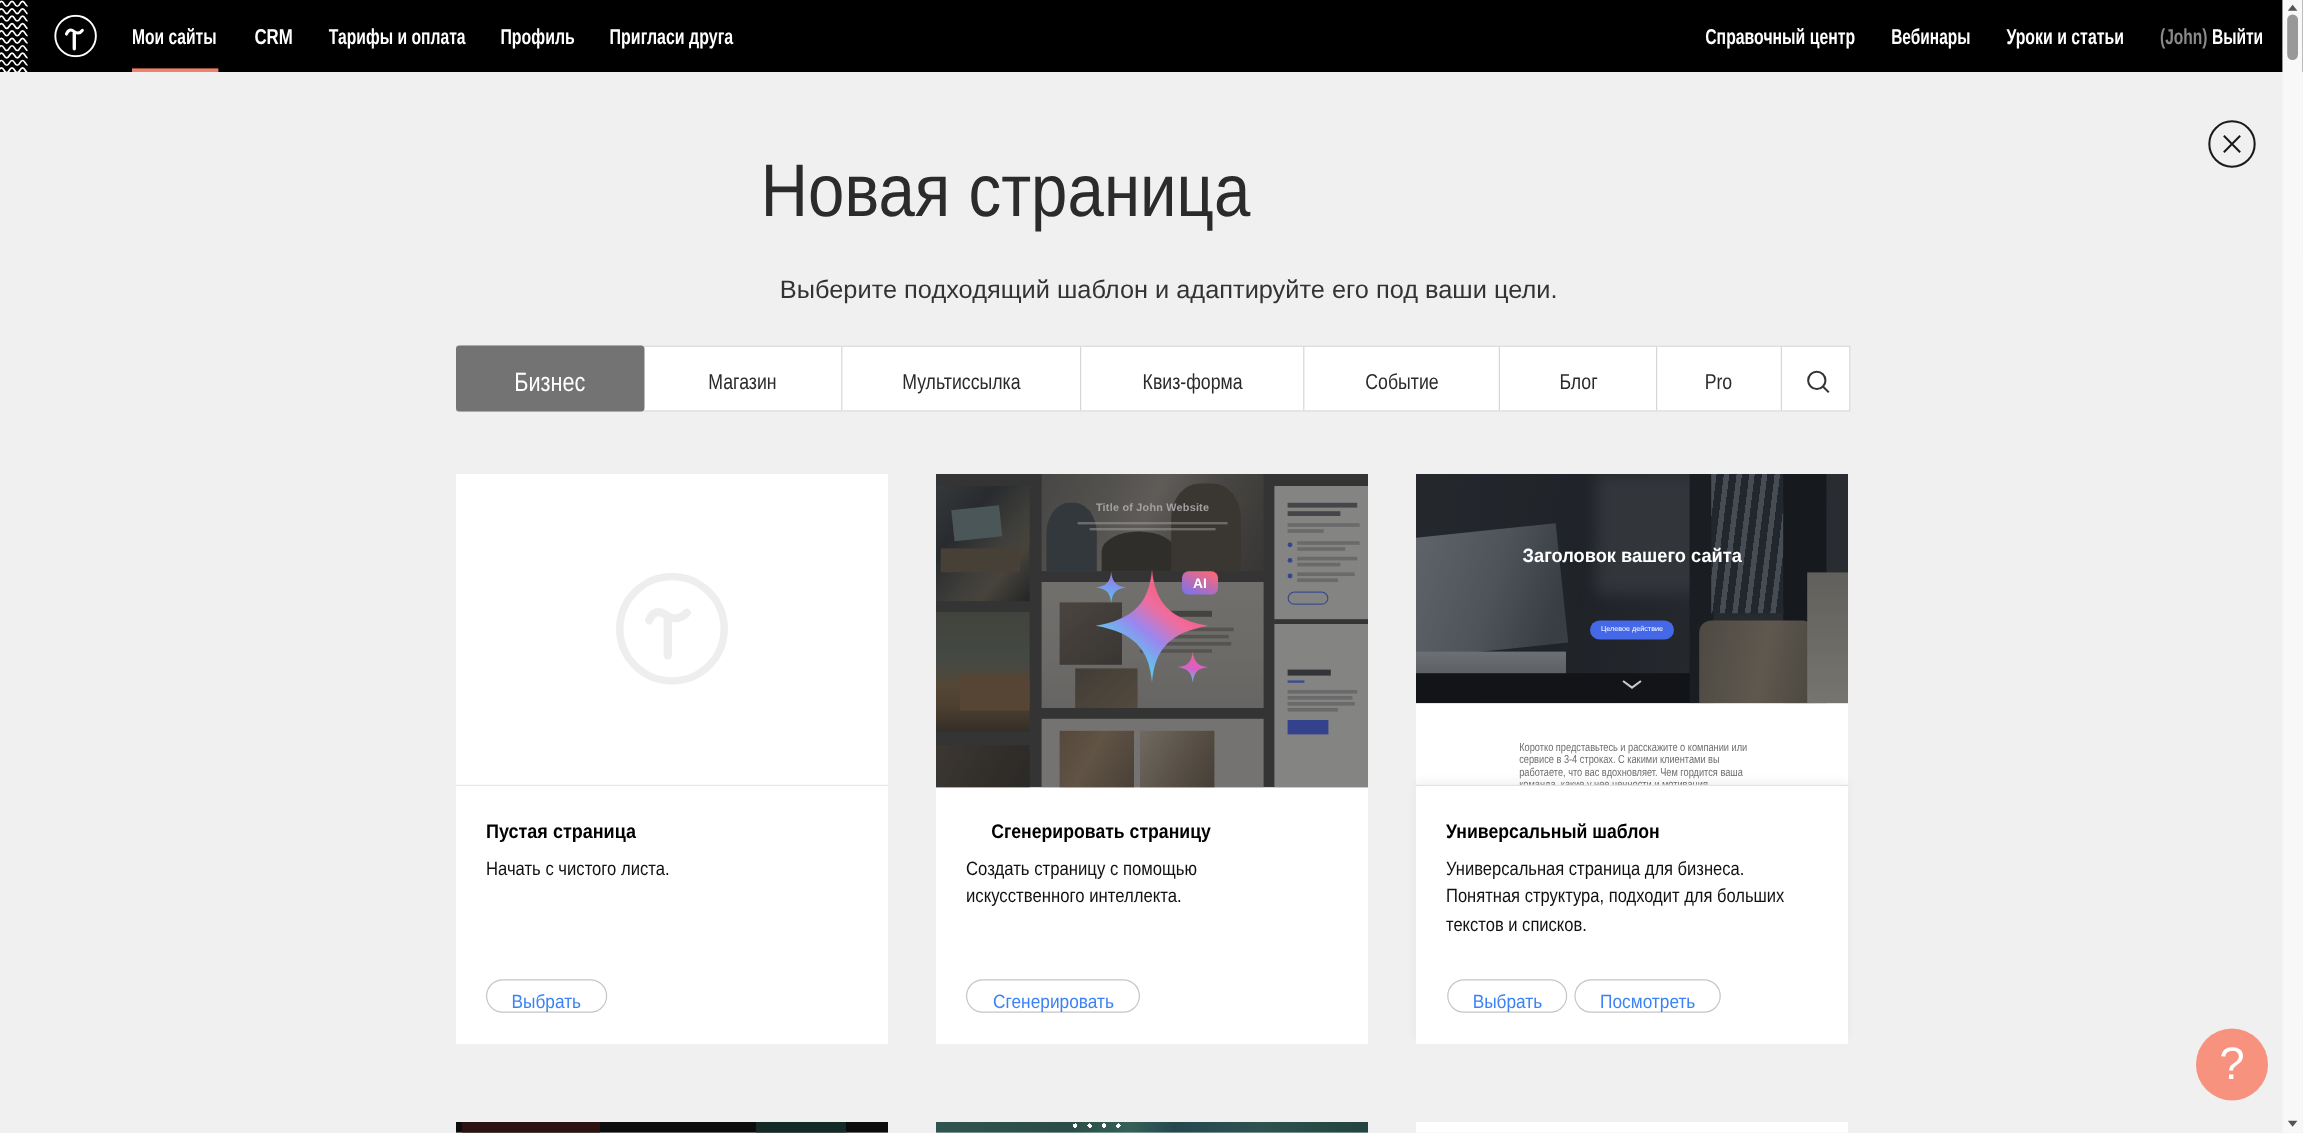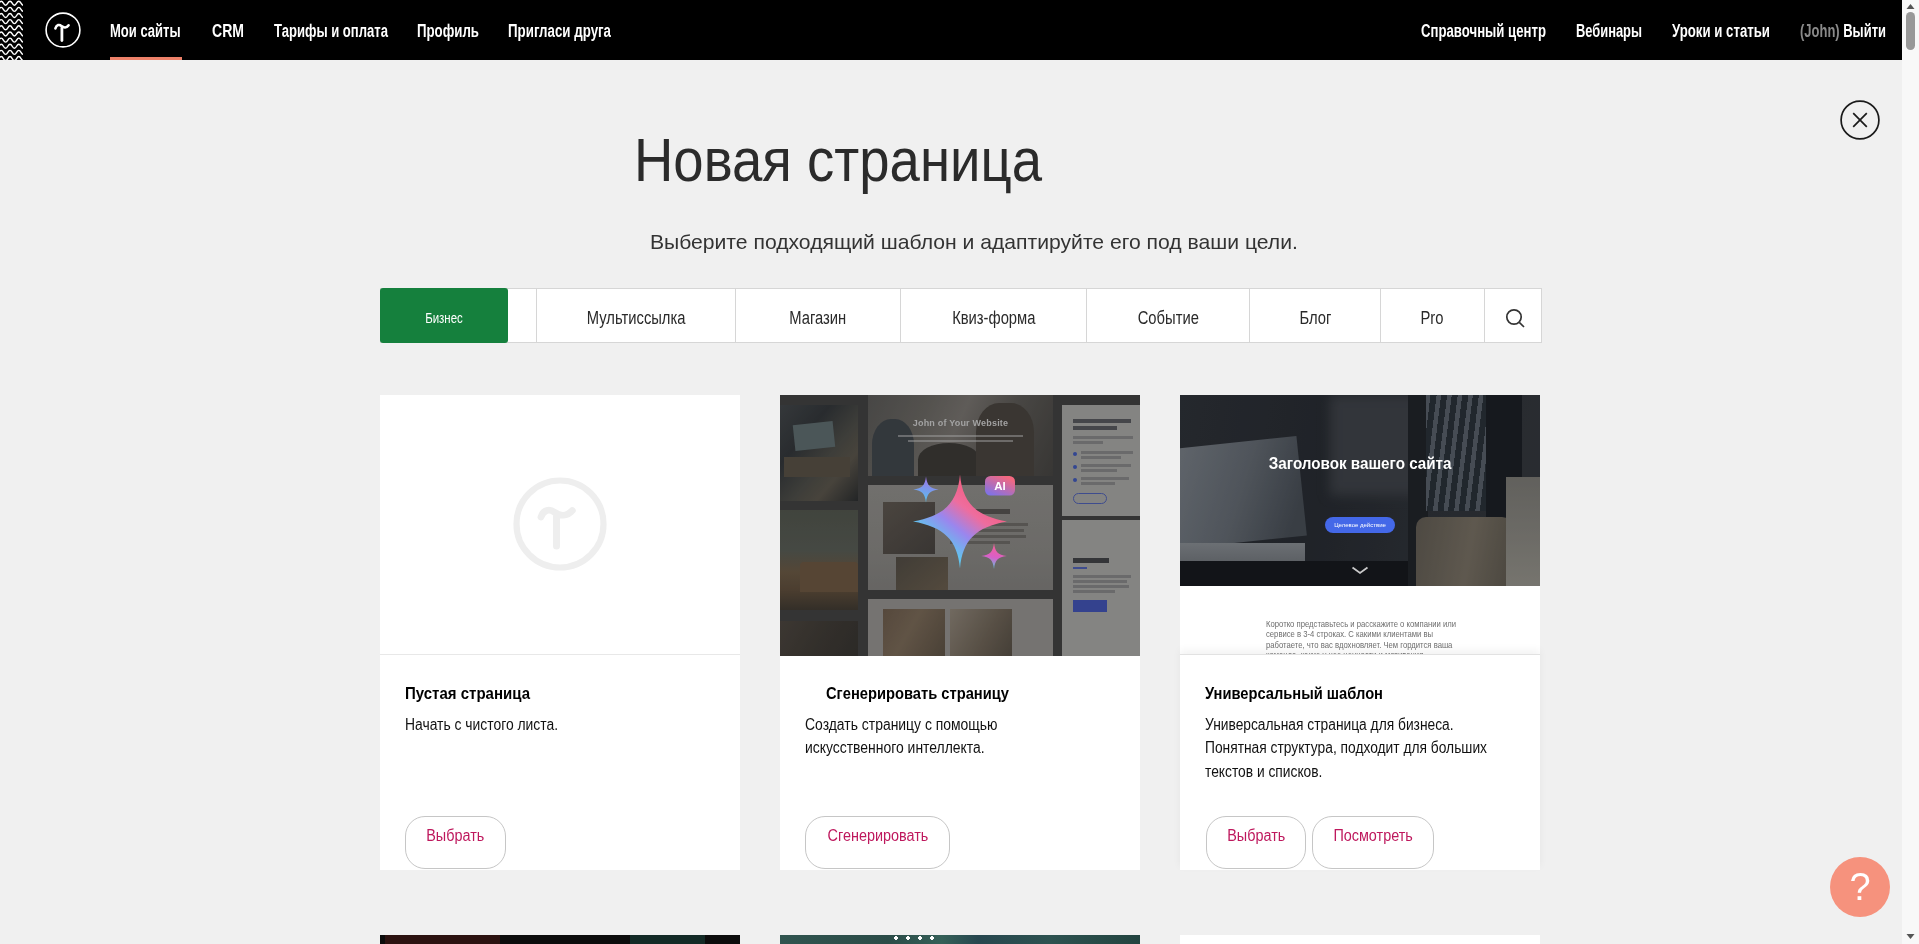--- a/index.html
+++ b/index.html
@@ -21,29 +21,29 @@
   font-size:62px; color:#2b2b2b; }
 #subtitle { position:absolute; left:14px; top:230px; width:1919px; text-align:center;
   font-size:21px; color:#333; }
 
 
 #tabs { position:absolute; left:380px; top:288px; height:55px; display:flex; background:#fff;
   border:1px solid #d6d6d6; }
 .tab { height:53px; line-height:59px; text-align:center; font-size:18px; color:#2a2a2a;
   border-right:1px solid #d6d6d6; }
 .tab.last { border-right:none; }
-#activetab { position:absolute; left:380px; top:288px; width:128px; height:55px; background:#15803d;
-  border-radius:3px; color:#fff; text-align:center; font-size:14px; line-height:61px; }
+#activetab { position:absolute; left:380px; top:288px; width:157px; height:55px; background:#737373;
+  border-radius:3px; color:#fff; text-align:center; font-size:22px; line-height:61px; }
 
 
 .card { position:absolute; top:395px; width:360px; height:475px; background:#fff; }
 .ctitle { position:absolute; left:25px; top:684px; font-size:16.5px; font-weight:bold; color:#000; }
 .cdesc { position:absolute; left:25px; top:713px; font-size:16px; line-height:23.4px; color:#111; }
-.btn { position:absolute; top:816px; height:53px; border:1px solid #c6c6c6; border-radius:20px;
-  background:#fff; font-size:16px; color:#be185d; text-align:center; line-height:38px; }
+.btn { position:absolute; top:816px; height:28px; border:1px solid #c6c6c6; border-radius:20px;
+  background:#fff; font-size:16px; color:#3b82f6; text-align:center; line-height:38px; }
 
 
 #help { position:absolute; left:1830px; top:857px; width:60px; height:60px; border-radius:50%;
   background:#f6927d; color:#fff; text-align:center; font-size:38px; line-height:60px; }
 
 
 #sbar { position:absolute; right:0; top:0; width:17px; height:944px; background:#f8f8f8; }
 #sthumb { position:absolute; left:4px; top:12px; width:9px; height:38px; background:#989898; border-radius:4.5px; }
 </style>
 </head>
@@ -84,22 +84,22 @@
   <svg class="abs" style="left:1840px;top:100px" width="40" height="40" viewBox="0 0 40 40">
     <circle cx="20" cy="20" r="18.9" stroke="#1a1a1a" stroke-width="1.7" fill="none"></circle>
     <path d="M13.2 13.2 L26.8 26.8 M26.8 13.2 L13.2 26.8" stroke="#1a1a1a" stroke-width="1.7"></path>
   </svg>
 
   <div id="title"><span class="sxc" id="ttl" style="transform:scaleX(0.8793)">Новая страница</span></div>
   <div id="subtitle"><span class="sxc" id="sub" style="transform:scaleX(1.0066)">Выберите подходящий шаблон и адаптируйте его под ваши цели.</span></div>
 
   <div id="tabs">
     <div class="tab" style="width:156px">&nbsp;</div>
+    <div class="tab" style="width:165px"><span class="sxc tl" style="transform:scaleX(0.82)">Магазин</span></div>
     <div class="tab" style="width:199px"><span class="sxc tl" style="transform:scaleX(0.82)">Мультиссылка</span></div>
-    <div class="tab" style="width:165px"><span class="sxc tl" style="transform:scaleX(0.82)">Магазин</span></div>
     <div class="tab" style="width:186px"><span class="sxc tl" style="transform:scaleX(0.82)">Квиз-форма</span></div>
     <div class="tab" style="width:163px"><span class="sxc tl" style="transform:scaleX(0.82)">Событие</span></div>
     <div class="tab" style="width:131px"><span class="sxc tl" style="transform:scaleX(0.82)">Блог</span></div>
     <div class="tab" style="width:104px"><span class="sxc tl" style="transform:scaleX(0.82)">Pro</span></div>
     <div class="tab last" style="width:56px; position:relative;">
       <svg style="position:absolute;left:19px;top:18px" width="24" height="24" viewBox="0 0 24 24">
         <circle cx="10" cy="10" r="7.2" stroke="#333" stroke-width="1.7" fill="none"></circle>
         <path d="M15.3 15.3 L20 20" stroke="#333" stroke-width="1.7"></path>
       </svg>
     </div>
@@ -127,21 +127,21 @@
       </div>
       <div class="abs" style="left:-8px;top:115px;width:86px;height:100px;background:linear-gradient(180deg,#4e5349 0%,#555a52 40%,#6b573f 62%,#5e4a35 80%,#3a332a 100%)">
         <div class="abs" style="left:28px;top:52px;width:58px;height:30px;background:#6e543b;border-radius:4px 4px 0 0"></div>
       </div>
       <div class="abs" style="left:-8px;top:226px;width:86px;height:60px;background:linear-gradient(120deg,#4a423a 0%,#39342e 50%,#2c2a26 100%)"></div>
 
       <div class="abs" style="left:88px;top:-14px;width:185px;height:95px;background:linear-gradient(115deg,#565553 0%,#6a6762 30%,#7b7671 48%,#595652 70%,#413f3c 100%)">
         <div class="abs" style="left:4px;top:38px;width:42px;height:57px;background:#3a4148;border-radius:45% 45% 0 0"></div>
         <div class="abs" style="left:50px;top:62px;width:62px;height:33px;background:#35332f;border-radius:50% 50% 0 0"></div>
         <div class="abs" style="left:108px;top:22px;width:58px;height:73px;background:#443e38;border-radius:40% 40% 0 0"></div>
-        <div class="abs" style="left:0;top:37px;width:185px;text-align:center;color:#ddd;font-size:9px;font-weight:bold;letter-spacing:0.2px">John of Your Website</div>
+        <div class="abs" style="left:0;top:37px;width:185px;text-align:center;color:#ddd;font-size:9px;font-weight:bold;letter-spacing:0.2px">Title of John Website</div>
         <div class="abs" style="left:30px;top:54px;width:125px;height:2px;background:rgba(220,220,220,0.5)"></div>
         <div class="abs" style="left:40px;top:59px;width:105px;height:2px;background:rgba(220,220,220,0.5)"></div>
       </div>
       <div class="abs" style="left:88px;top:90px;width:185px;height:105px;background:linear-gradient(180deg,#95938f 0%,#8e8c88 60%,#858380 100%)">
         <div class="abs" style="left:15px;top:17px;width:52px;height:52px;background:linear-gradient(140deg,#5c544c,#433e3a)"></div>
         <div class="abs" style="left:28px;top:72px;width:52px;height:33px;background:linear-gradient(140deg,#4e483f,#6a5c4a)"></div>
         <div class="abs" style="left:82px;top:24px;width:60px;height:5px;background:#55524e"></div>
         <div class="abs" style="left:82px;top:38px;width:78px;height:2.5px;background:#6e6b66"></div>
         <div class="abs" style="left:82px;top:44px;width:74px;height:2.5px;background:#6e6b66"></div>
         <div class="abs" style="left:82px;top:50px;width:76px;height:2.5px;background:#6e6b66"></div>

